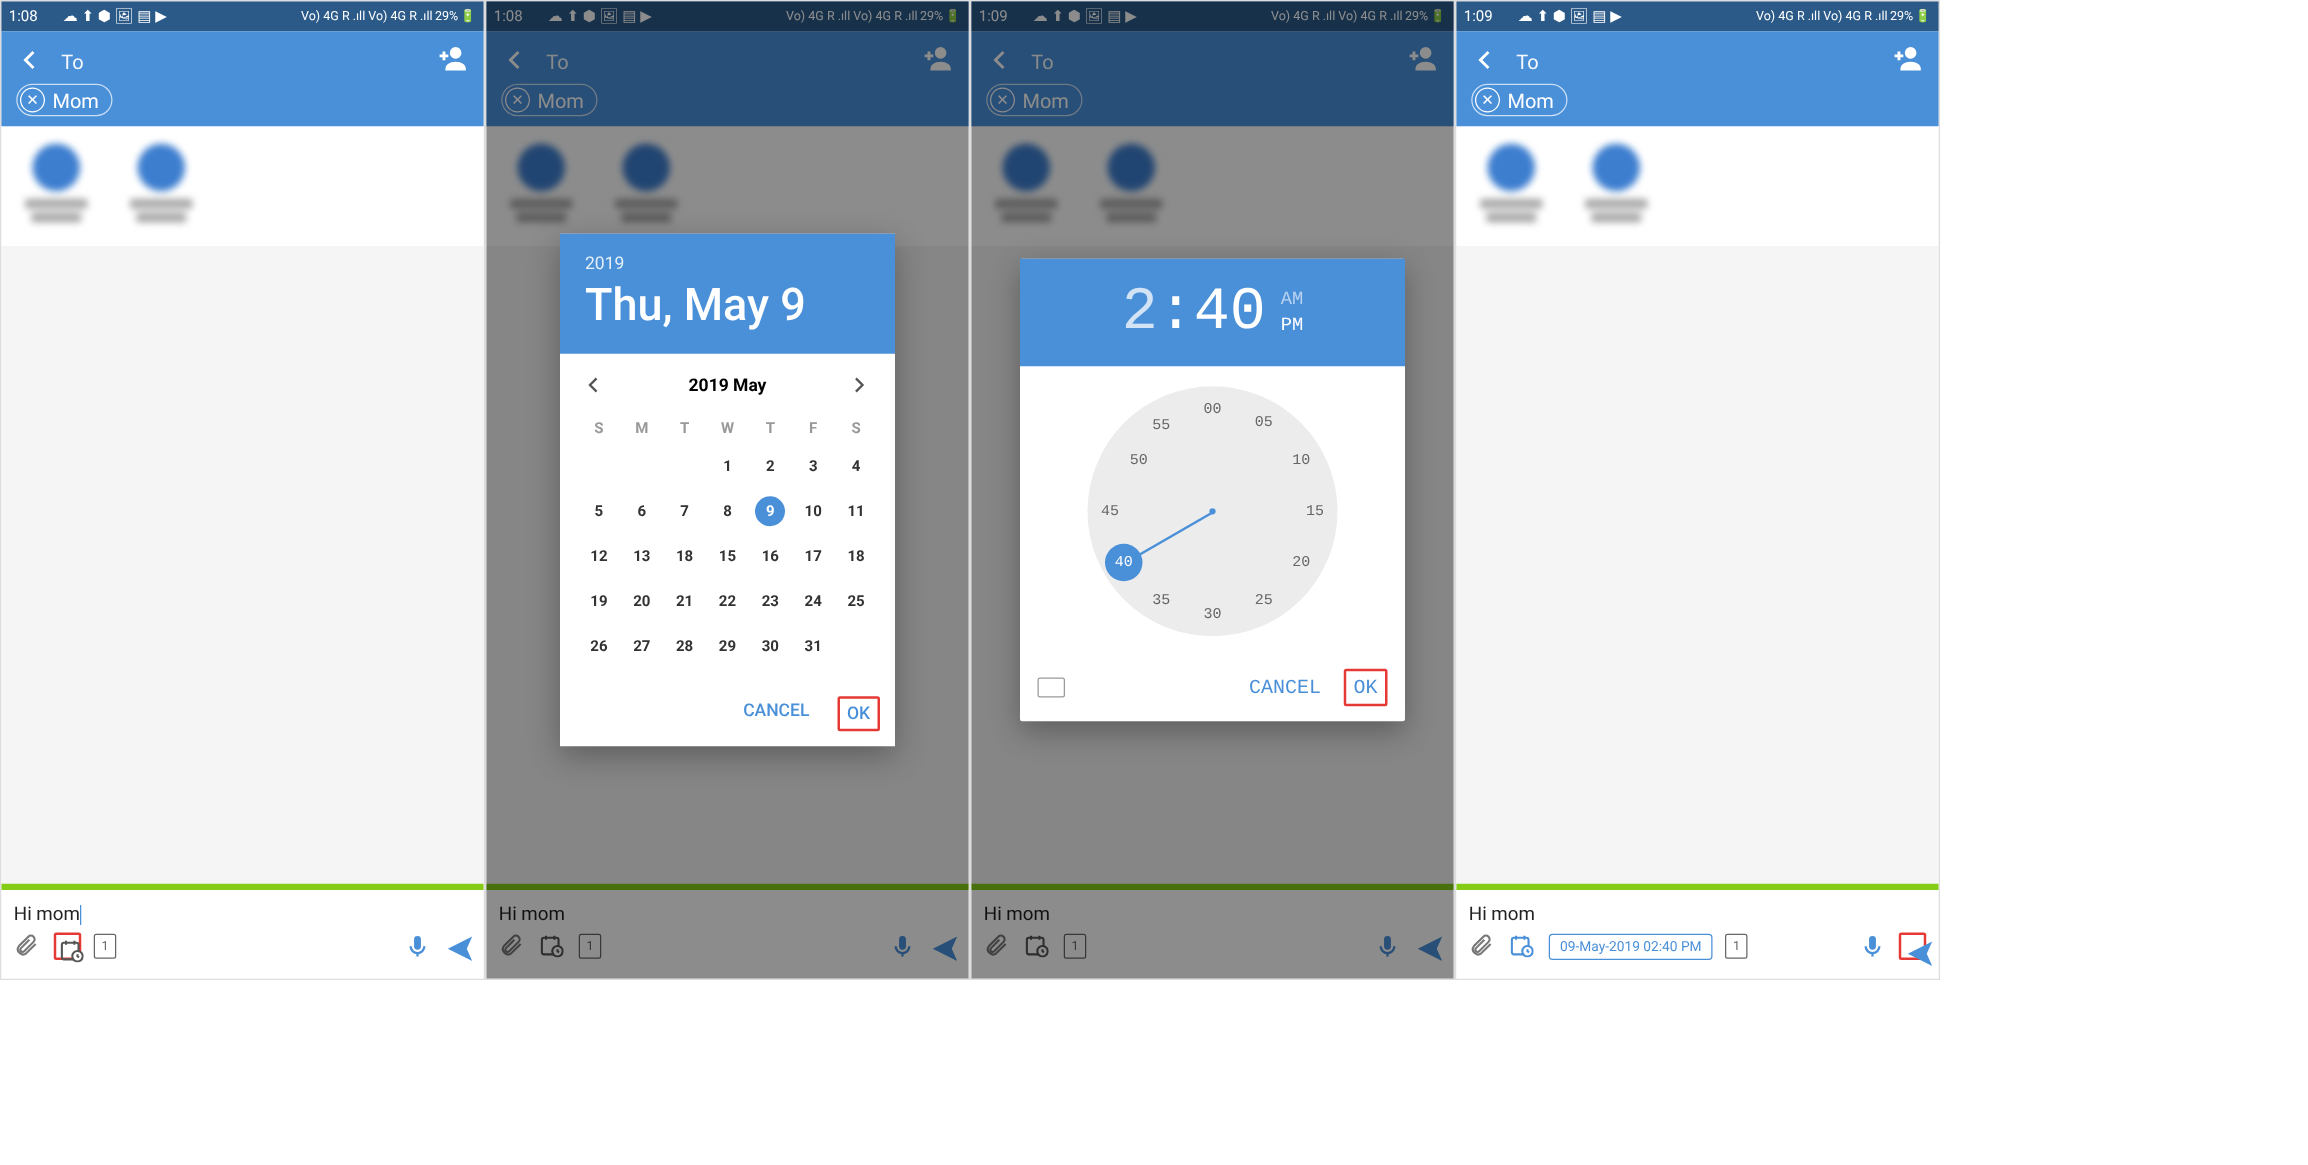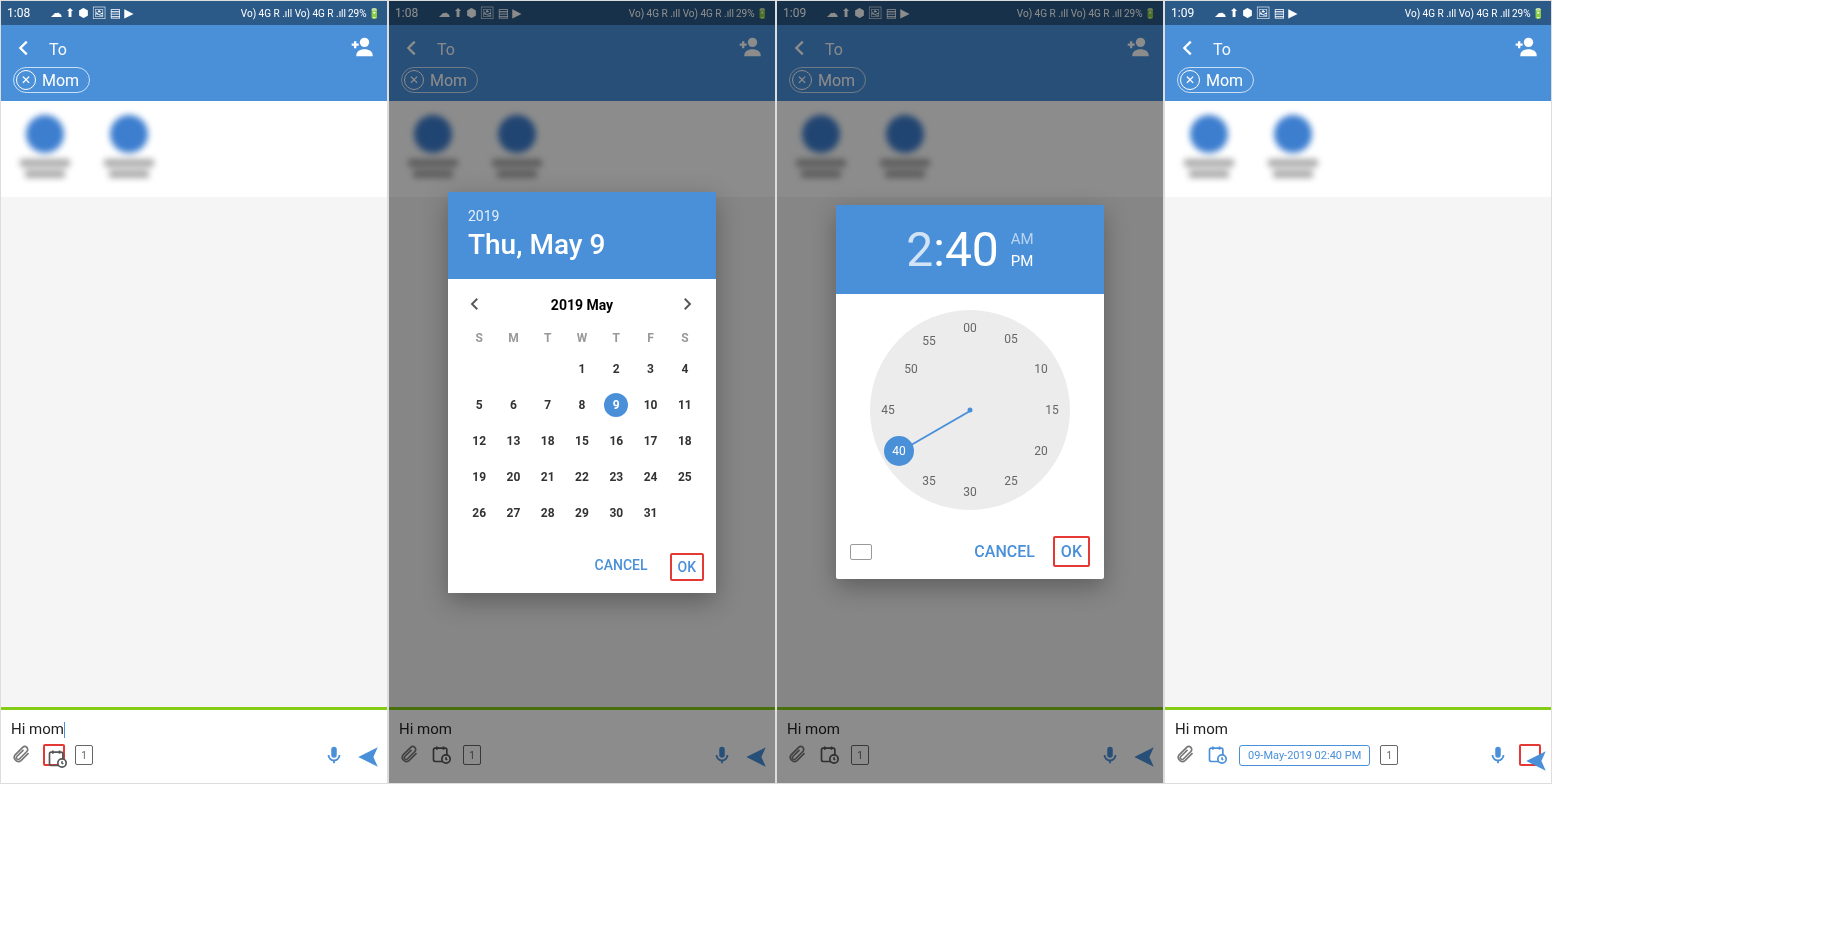--- a/index.html
+++ b/index.html
@@ -13,45 +13,45 @@
 .back-icon { width: 24px; height: 24px; margin-right: 12px; cursor: pointer; }
 .to-label { font-size: 16px; color: #fff; opacity: .95; }
 .add-person { position: absolute; right: 12px; top: 8px; width: 28px; height: 28px; cursor: pointer; }
 .chip { display: inline-flex; align-items: center; border: 1px solid rgba(255,255,255,.7); border-radius: 14px; padding: 2px 10px 2px 2px; color: #fff; }
 .chip-x { width: 20px; height: 20px; border: 1.5px solid #fff; border-radius: 50%; display: inline-flex; align-items: center; justify-content: center; margin-right: 6px; font-size: 12px; }
 .contacts-row { background: #fff; height: 96px; display: flex; gap: 24px; padding: 14px; }
 .contact { width: 60px; display: flex; flex-direction: column; align-items: center; filter: blur(3px); }
 .avatar { width: 38px; height: 38px; border-radius: 50%; background: #3d7ecf; margin-bottom: 6px; }
 .cname { height: 8px; width: 50px; background: #aaa; border-radius: 2px; margin-bottom: 3px; }
 .body-area { background: #f5f5f5; height: calc(100% - 24px - 76px - 96px - 76px); }
-.composer { position: absolute; bottom: 0; left: 0; right: 0; height: 76px; background: #fff; border-top: 3px solid #84cc16; padding: 6px 10px; }
+.composer { position: absolute; bottom: 0; left: 0; right: 0; height: 76px; background: #fff; border-top: 5px solid #84cc16; padding: 6px 10px; }
 .msg-input { font-size: 15px; color: #222; padding: 4px 0 8px; height: 28px; }
 .cursor { display: inline-block; width: 1.5px; height: 16px; background: #4a90d9; vertical-align: middle; }
 .comp-icons { display: flex; align-items: center; gap: 10px; }
 .comp-icon { width: 22px; height: 22px; color: #666; cursor: pointer; }
 .comp-spacer { flex: 1; }
 .mic { color: #4a90d9; }
 .send { color: #4a90d9; }
 .redbox { border: 2px solid #e53935; padding: 2px; border-radius: 2px; }
 .overlay { position: absolute; inset: 0; background: rgba(0,0,0,.45); display: flex; align-items: center; justify-content: center; }
 .date-dialog { width: 268px; background: #fff; border-radius: 0; box-shadow: 0 8px 24px rgba(0,0,0,.3); }
 .date-hdr { background: #4a90d9; color: #fff; padding: 16px 20px 18px; }
 .date-year { font-size: 14px; opacity: .85; }
-.date-main { font-size: 28px; font-weight: 500; margin-top: 4px; }
+.date-main { font-size: 36px; font-weight: 500; margin-top: 4px; }
 .cal { padding: 8px 8px 4px; font-weight: bold; }
 .cal-nav { display: flex; align-items: center; justify-content: space-between; padding: 8px 10px; }
 .cal-nav-btn { width: 20px; height: 20px; cursor: pointer; color: #555; }
 .cal-month { font-size: 14px; }
 .cal-grid { display: grid; grid-template-columns: repeat(7, 1fr); text-align: center; row-gap: 12px; padding: 8px 6px 14px; font-size: 12px; }
 .cal-dow { color: #999; }
 .cal-day { color: #333; cursor: pointer; width: 24px; height: 24px; line-height: 24px; margin: 0 auto; border-radius: 50%; }
 .cal-day.selected { background: #4a90d9; color: #fff; }
 .dlg-actions { display: flex; justify-content: flex-end; gap: 16px; padding: 10px 12px 12px; font-size: 14px; font-weight: 500; color: #4a90d9; }
 .dlg-btn { cursor: pointer; padding: 4px 6px; }
-.time-dialog { width: 268px; background: #fff; border-radius: 2px; box-shadow: 0 8px 24px rgba(0,0,0,.3); }
+.time-dialog { width: 308px; background: #fff; border-radius: 2px; box-shadow: 0 8px 24px rgba(0,0,0,.3); font-family: Liberation Mono, monospace; }
 .time-hdr { background: #4a90d9; color: #fff; display: flex; align-items: center; justify-content: center; padding: 16px 0; gap: 8px; }
 .time-big { font-size: 48px; font-weight: 400; }
 .time-big .dim { opacity: .75; }
 .ampm { display: flex; flex-direction: column; font-size: 15px; gap: 4px; margin-left: 4px; justify-content: center; }
 .ampm .dim { opacity: .6; }
 .clock-wrap { padding: 16px; display: flex; flex-direction: column; align-items: center; }
 .clock { width: 200px; height: 200px; border-radius: 50%; background: #ececec; position: relative; }
 .tick { position: absolute; font-size: 12px; color: #666; width: 20px; text-align: center; transform: translate(-50%,-50%); }
 .sel-hand { position: absolute; left: 50%; top: 50%; width: 70px; height: 2px; background: #4a90d9; transform-origin: 0 50%; }
 .hand-dot { position: absolute; width: 30px; height: 30px; border-radius: 50%; background: #4a90d9; color: #fff; display: flex; align-items: center; justify-content: center; font-size: 12px; transform: translate(-50%,-50%); }

